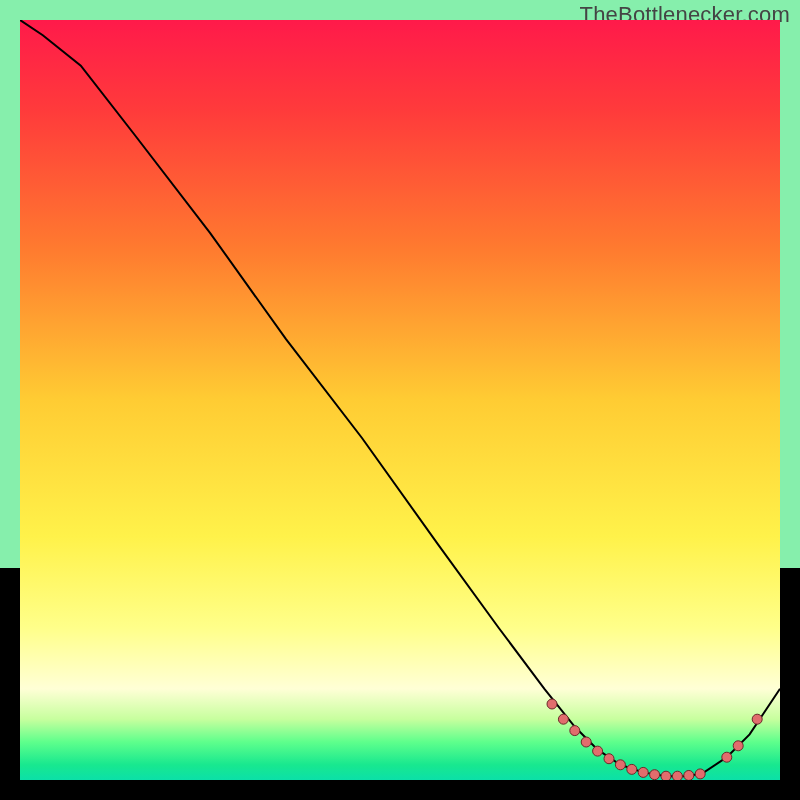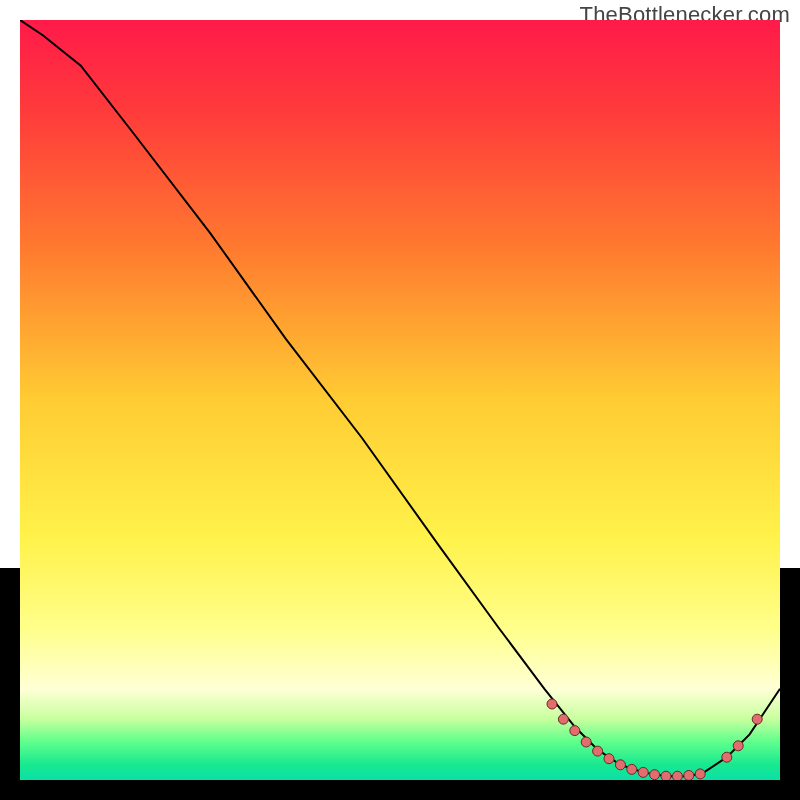--- a/index.html
+++ b/index.html
@@ -8,21 +8,21 @@
     width: 800px;
     height: 800px;
     background: #000;
     overflow: hidden;
     font-family: Arial, Helvetica, sans-serif;
   }
   .stage {
     position: relative;
     width: 800px;
     height: 568px;
-    background: #ffffff;
+    background: #86efac;
   }
   .plot {
     position: absolute;
     left: 20px;
     top: 20px;
     width: 760px;
     height: 760px;
   }
   .watermark {
     position: absolute;

